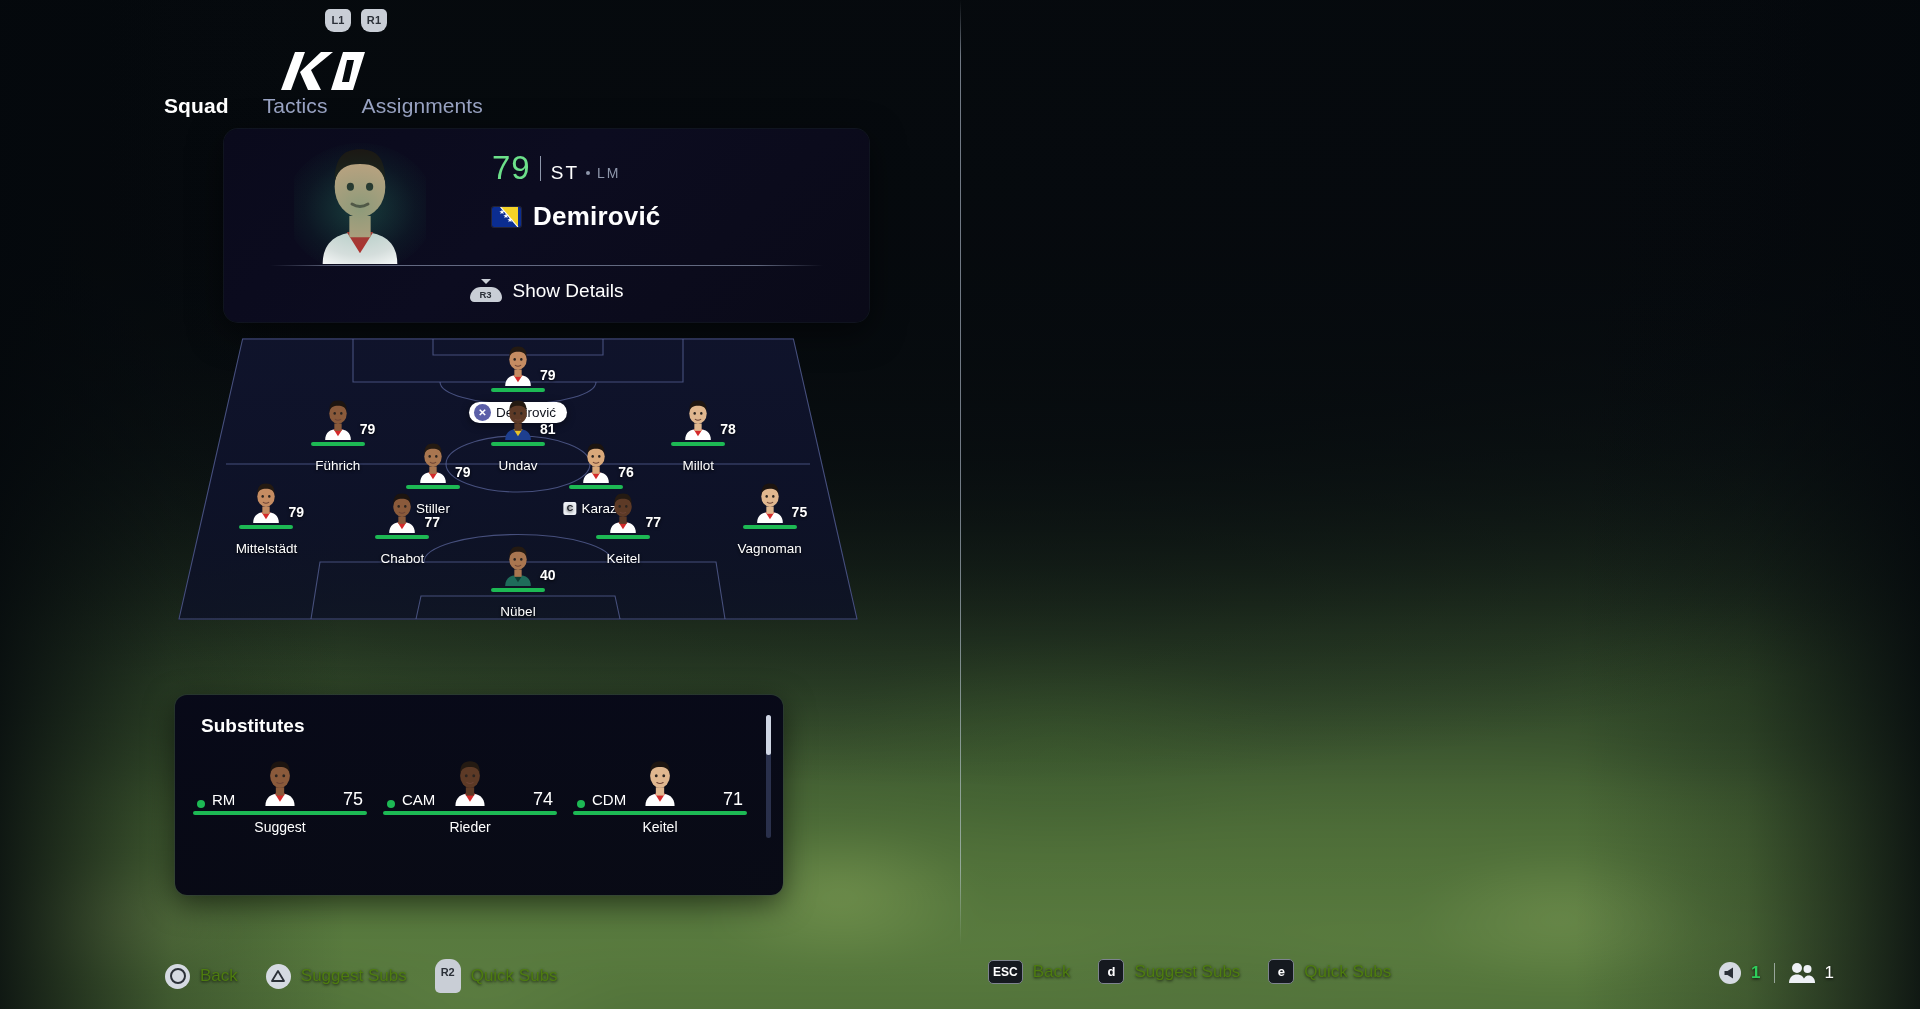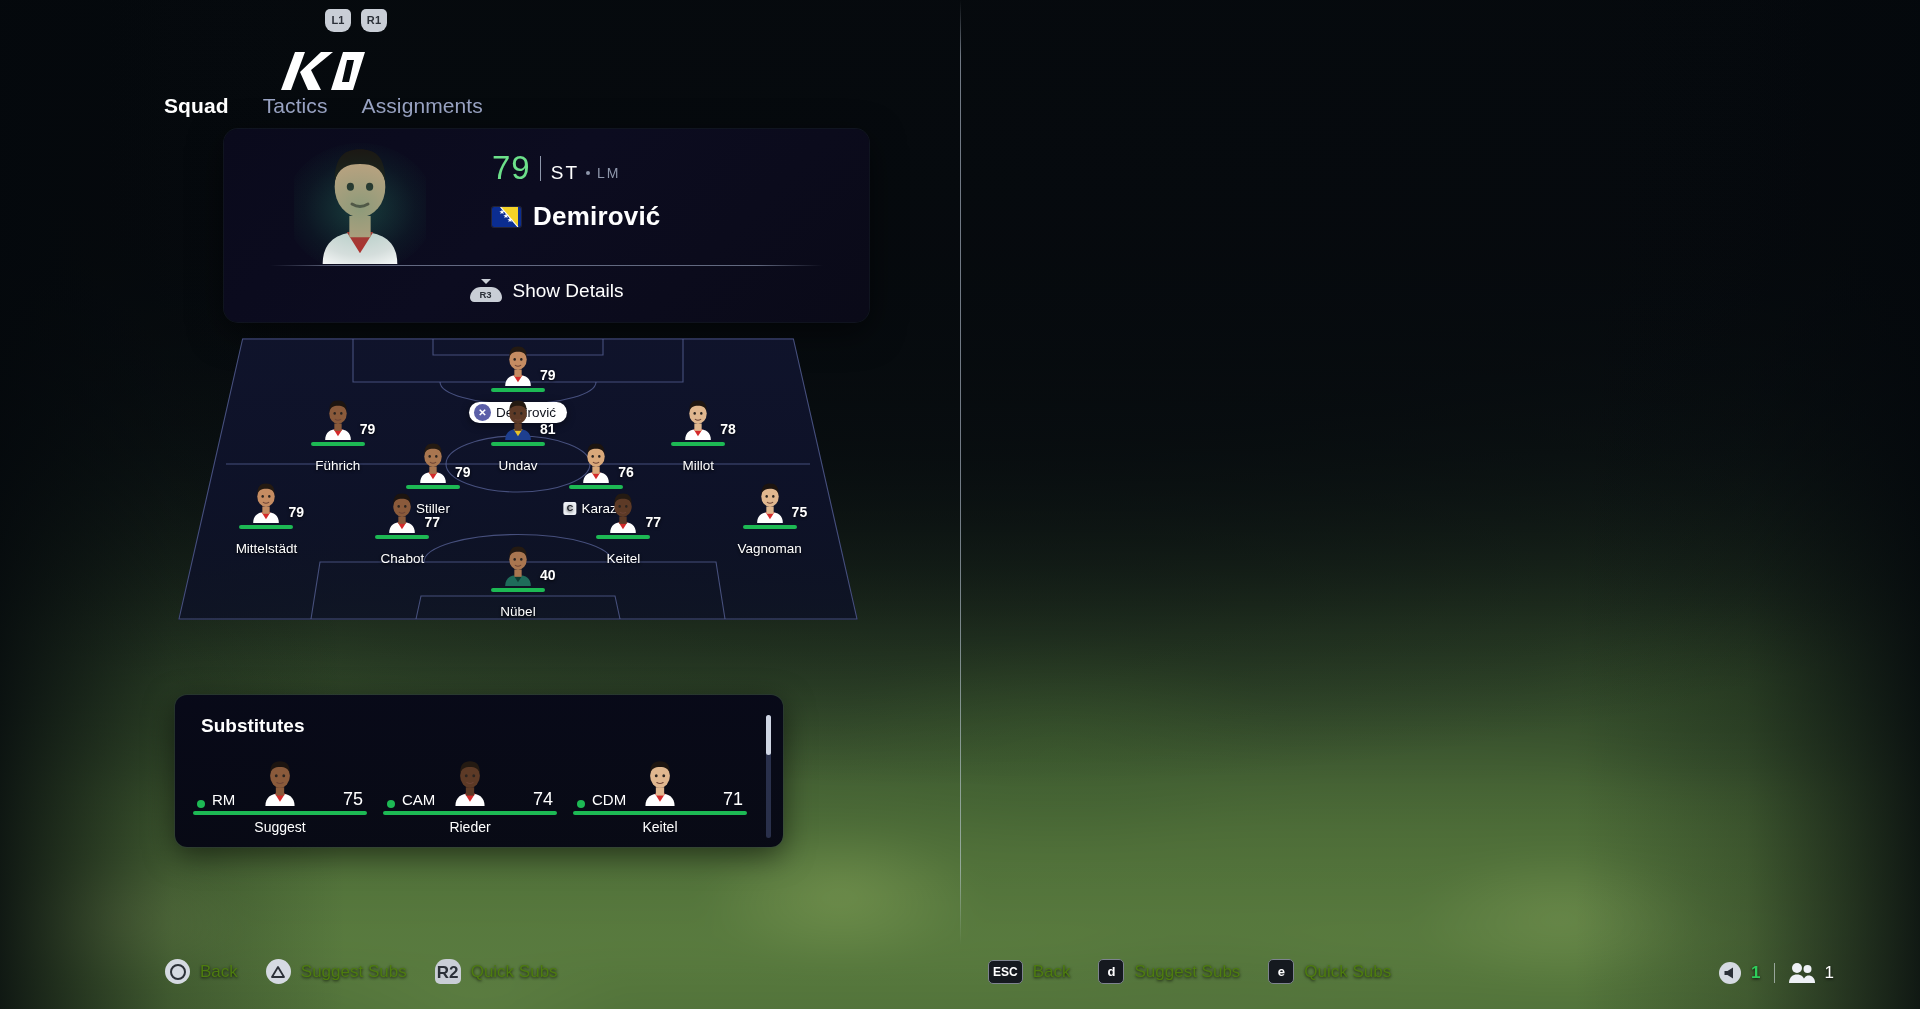--- a/index.html
+++ b/index.html
@@ -165,21 +165,21 @@
   }
   .btn-x {
     width:17px; height:17px; border-radius:50%;
     background:#5b5fa8; color:#ffffff;
     font-size:10px; line-height:17px; text-align:center; font-weight:700;
     flex:0 0 auto;
   }
 
   
   .subs {
-    position:absolute; top:695px; width:608px; height:152px;
+    position:absolute; top:695px; width:608px; height:200px;
     border-radius:12px;
     background:linear-gradient(180deg, rgba(7,8,24,0.97) 0%, rgba(6,7,20,0.97) 100%);
     box-shadow:0 0 0 1px rgba(60,70,110,0.20), 0 8px 30px rgba(0,0,0,0.55);
     overflow:hidden;
   }
   .panel.left  .subs { left:175px; }
   .subs-title { position:absolute; left:26px; top:20px; font-size:19px; font-weight:700; color:#ffffff; }
   .subs-row { position:absolute; left:10px; top:58px; display:flex; }
   .sub-item { width:190px; position:relative; height:95px; cursor:pointer; }
   .sub-pos {
@@ -220,23 +220,23 @@
     width:25px; height:25px; border-radius:50%; background:#d5dae2; position:relative;
   }
   .ps-tri::after {
     content:""; position:absolute; left:50%; top:53%; transform:translate(-50%,-50%);
     width:0; height:0; border-left:6px solid transparent; border-right:6px solid transparent;
     border-bottom:10px solid transparent;
     border-bottom-color:transparent;
   }
   .ps-tri svg { position:absolute; left:50%; top:50%; transform:translate(-50%,-50%); }
   .ps-bump {
-    width:26px; height:25px; background:#c9ced6; color:#2b3038;
+    width:26px; height:34px; background:#c9ced6; color:#2b3038;
     border-radius:11px 11px 5px 5px;
-    font-size:17px; font-weight:700; line-height:27px; text-align:center;
+    font-size:11px; font-weight:700; line-height:27px; text-align:center;
   }
   .k-esc {
     min-width:31px; height:24px; padding:0 4px;
     border-radius:5px; background:#15191f; border:1px solid #7d838e;
     color:#ffffff; font-size:12px; font-weight:700; line-height:22px; text-align:center;
   }
   .k-ltr {
     min-width:26px; height:25px; padding:0 6px;
     border-radius:5px; background:#15191f; border:1px solid #7d838e;
     color:#ffffff; font-size:13px; font-weight:700; line-height:23px; text-align:center;

